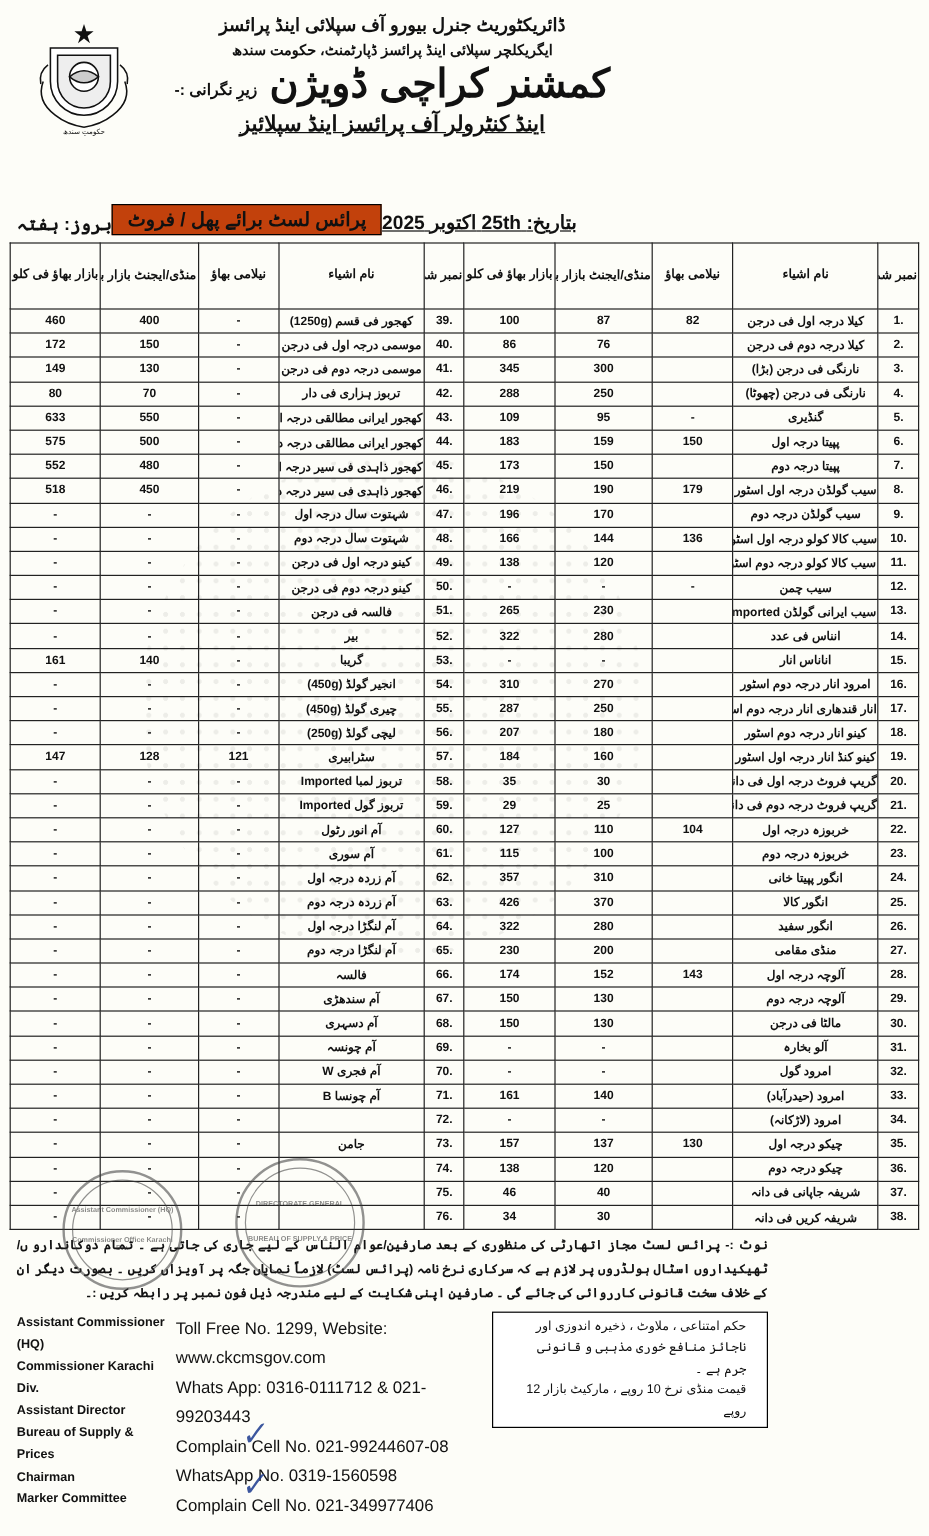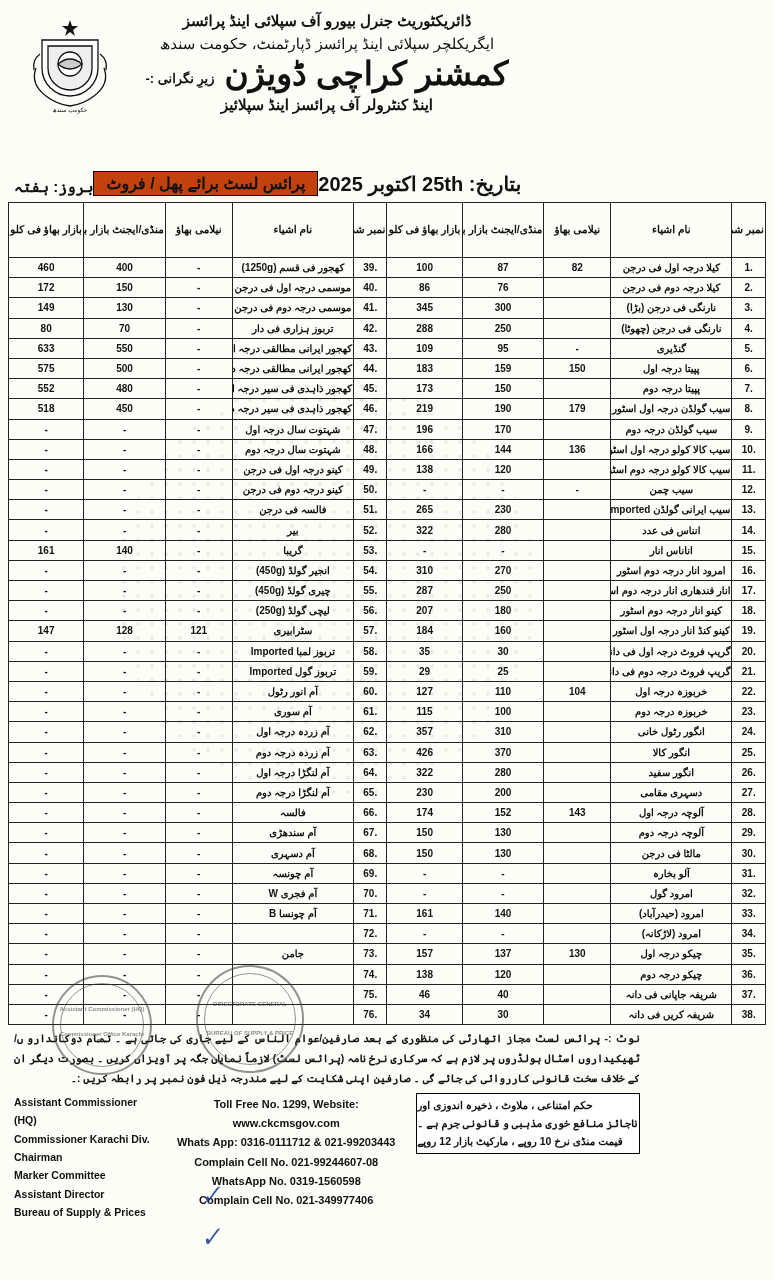--- a/index.html
+++ b/index.html
@@ -19,36 +19,36 @@
   
   .header{position:relative;height:150px;}
   .crest{
     position:absolute;left:14px;top:8px;width:96px;height:104px;
   }
   .crest svg{display:block;}
   .head-text{
     text-align:center;padding-top:6px;
   }
   .line1{font-size:15px;font-weight:bold;letter-spacing:0px;direction:rtl;}
-  .line2{font-size:15px;font-weight:normal;margin-top:5px;direction:rtl;}
+  .line2{font-size:12px;font-weight:bold;margin-top:5px;direction:rtl;}
   .line3-wrap{display:flex;justify-content:center;align-items:flex-end;gap:10px;margin-top:4px;direction:rtl;}
   .line3-sub{font-size:13px;font-weight:bold;padding-bottom:6px;}
   .line3{font-size:33px;font-weight:bold;line-height:1.05;}
-  .line4{font-size:15px;font-weight:bold;margin-top:4px;direction:rtl;}
+  .line4{font-size:18px;font-weight:bold;margin-top:4px;direction:rtl;text-decoration:underline;}
   
   .subbar{
     display:flex;align-items:flex-end;justify-content:flex-start;
     padding:0 6px 4px 6px;height:40px;
   }
   .day{font-size:15px;font-weight:bold;direction:rtl;}
   .pricelist{
     font-size:16px;font-weight:bold;border:1.5px solid #000;
     padding:2px 12px;direction:rtl;background:#c2410c;
   }
-  .date{font-size:20px;font-weight:bold;direction:rtl;}
+  .date{font-size:16px;font-weight:bold;direction:rtl;text-decoration:underline;}
   
   table.pl{
     border-collapse:collapse;width:758px;margin:2px auto 0 auto;
     table-layout:fixed;
     background:transparent;
   }
   table.pl th,table.pl td{
     border:1px solid #222;
     font-size:10px;
     text-align:center;
@@ -74,24 +74,24 @@
   .note{
     font-size:10.5px;line-height:1.9;direction:rtl;text-align:justify;
     padding:4px 6px 0 6px;font-weight:bold;
   }
   .footer{
     display:flex;justify-content:space-between;align-items:flex-start;
     padding:4px 6px 0 6px;gap:8px;
   }
   .sign{font-size:10.5px;line-height:1.75;font-weight:bold;}
   .sign .role{display:block;}
-  .contacts{font-size:11px;line-height:1.75;font-weight:bold;padding-top:2px;text-align:center;}
+  .contacts{font-size:14px;line-height:1.75;font-weight:normal;padding-top:2px;}
   .warnbox{
     border:1.5px solid #000;font-size:10.5px;direction:rtl;line-height:1.7;
-    padding:3px 0;font-weight:bold;width:232px;text-align:left;background:#fff;
+    padding:3px 17px;font-weight:normal;width:232px;text-align:right;background:#fff;
   }
   
   .stamp{
     position:absolute;border:2px solid #3a3a3a;border-radius:50%;
     opacity:.55;color:#2b2b2b;
   }
   .stamp1{left:52px;top:975px;width:96px;height:96px;}
   .stamp2{left:196px;top:965px;width:104px;height:104px;}
   .stamp .inner{
     position:absolute;inset:6px;border:1px solid #3a3a3a;border-radius:50%;
@@ -463,21 +463,21 @@
         </tr>
         <tr>
           <td class="val">-</td>
           <td class="val">-</td>
           <td class="val">-</td>
           <td class="name">آم زردہ درجہ اول</td>
           <td class="num">62.</td>
           <td class="val">357</td>
           <td class="val">310</td>
           <td class="val"></td>
-          <td class="name">انگور رٹول خانی</td>
+          <td class="name">انگور پپیتا خانی</td>
           <td class="num">24.</td>
         </tr>
         <tr>
           <td class="val">-</td>
           <td class="val">-</td>
           <td class="val">-</td>
           <td class="name">آم زردہ درجہ دوم</td>
           <td class="num">63.</td>
           <td class="val">426</td>
           <td class="val">370</td>
@@ -499,21 +499,21 @@
         </tr>
         <tr>
           <td class="val">-</td>
           <td class="val">-</td>
           <td class="val">-</td>
           <td class="name">آم لنگڑا درجہ دوم</td>
           <td class="num">65.</td>
           <td class="val">230</td>
           <td class="val">200</td>
           <td class="val"></td>
-          <td class="name">دسہری مقامی</td>
+          <td class="name">منڈی مقامی</td>
           <td class="num">27.</td>
         </tr>
         <tr>
           <td class="val">-</td>
           <td class="val">-</td>
           <td class="val">-</td>
           <td class="name">فالسہ</td>
           <td class="num">66.</td>
           <td class="val">174</td>
           <td class="val">152</td>
@@ -646,26 +646,26 @@
 
   <div class="note">نوٹ :- پرائس لسٹ مجاز اتھارٹی کی منظوری کے بعد صارفین/عوام الناس کے لیے جاری کی جاتی ہے ۔ تمام دوکاندارو ں/ ٹھیکیداروں اسٹال ہولڈروں پر لازم ہے کہ سرکاری نرخ نامہ (پرائس لسٹ) لازماً نمایاں جگہ پر آویزاں کریں ۔ بصورت دیگر ان کے خلاف سخت قانونی کارروائی کی جائے گی ۔ صارفین اپنی شکایت کے لیے مندرجہ ذیل فون نمبر پر رابطہ کریں :۔</div>
 
   <div class="footer">
     <div class="sign">
       <div>
         <span class="role">Assistant Commissioner (HQ)</span>
         <span class="role">Commissioner Karachi Div.</span>
       </div>
       <div>
+        <span class="role">Assistant Director</span>
+        <span class="role">Bureau of Supply &amp; Prices</span>
+      </div>
+      <div>
         <span class="role">Chairman</span>
         <span class="role">Marker Committee</span>
-      </div>
-      <div>
-        <span class="role">Assistant Director</span>
-        <span class="role">Bureau of Supply &amp; Prices</span>
       </div>
     </div>
 
     <div class="contacts">
       <div>Toll Free No. 1299, Website: www.ckcmsgov.com</div>
       <div>Whats App: 0316-0111712 &amp; 021-99203443</div>
       <div>Complain Cell No. 021-99244607-08</div>
       <div>WhatsApp No. 0319-1560598</div>
       <div>Complain Cell No. 021-349977406</div>
     </div>

